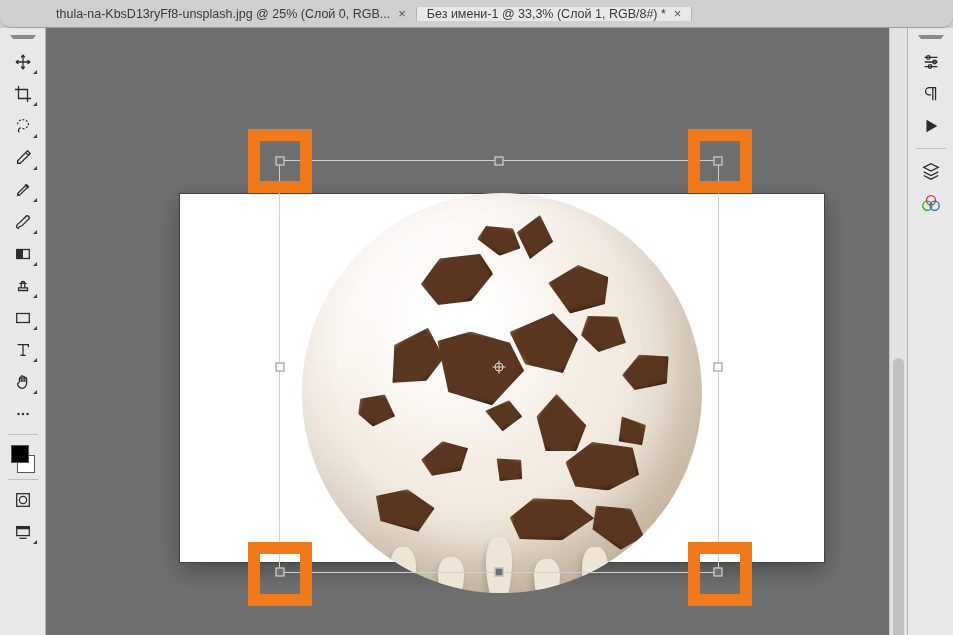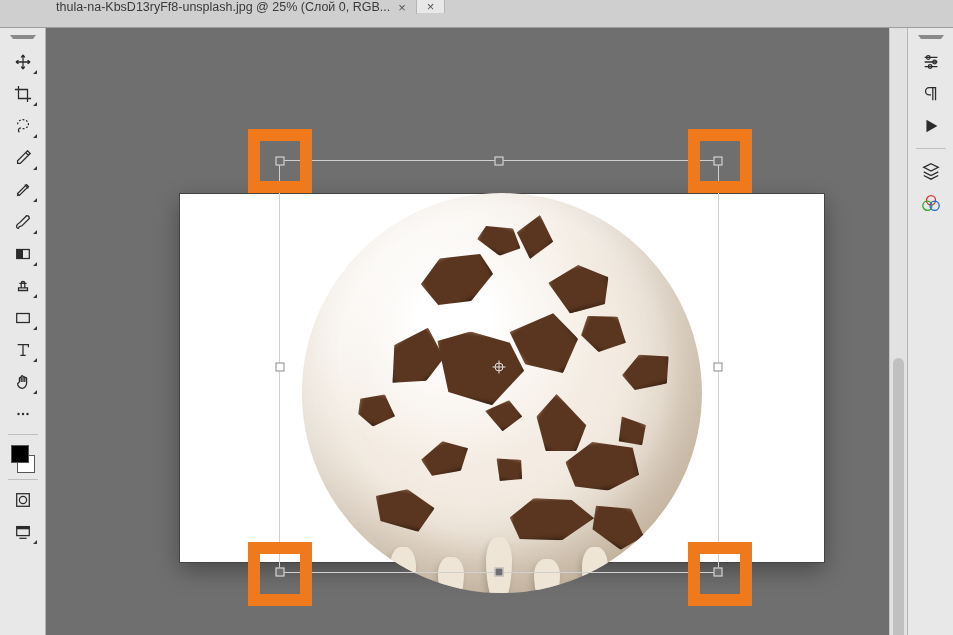--- a/index.html
+++ b/index.html
@@ -5,22 +5,23 @@
   * { box-sizing: border-box; margin: 0; padding: 0; user-select: none; }
   html, body { width: 953px; height: 635px; overflow: hidden; font-family: "Segoe UI", Tahoma, sans-serif; font-size: 12px; }
   body { background: #cfcfcf; display: flex; flex-direction: column; }
 
   
   .tabstrip {
     height: 28px;
     background: #cfcfcf;
     border-bottom: 1px solid #9e9e9e;
     display: flex;
-    align-items: flex-start;
+    align-items: center;
     padding-left: 46px;
+    border-radius: 10px;
   }
   .tab {
     display: flex; align-items: center;
     padding: 0 10px;
     border-right: 1px solid #b5b5b5;
     color: #3a3a3a;
     font-size: 12.5px;
     max-width: 420px;
     white-space: nowrap;
     overflow: hidden;
@@ -207,20 +208,21 @@
 </style>
 </head>
 <body>
 
 <div class="tabstrip">
   <div class="tab">
     <span>thula-na-KbsD13ryFf8-unsplash.jpg @ 25% (Слой 0, RGB...</span>
     <span class="close-x">×</span>
   </div>
   <div class="tab active">
+    <span>Без имени-1 @ 33,3% (Слой 1, RGB/8#) *</span>
     <span class="close-x">×</span>
   </div>
 </div>
 
 <div class="main-row">
 
   <div class="toolcol">
     <div class="collapse-bar"></div>
 
     <div class="toolbtn" title="move">

